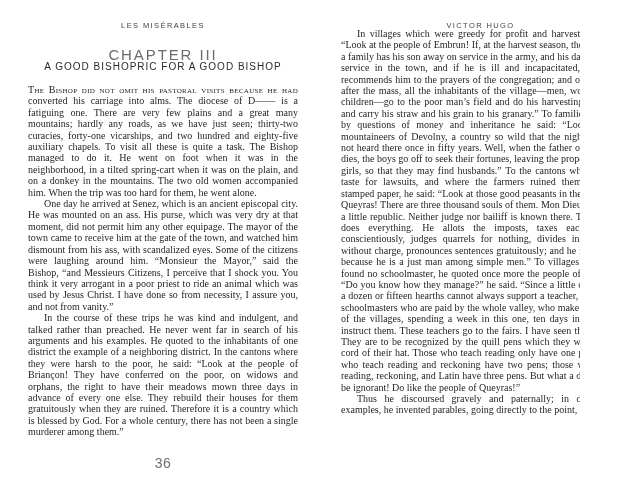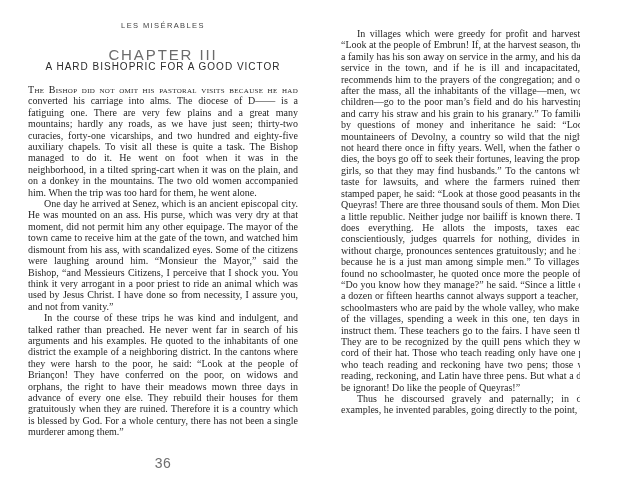--- a/index.html
+++ b/index.html
@@ -93,32 +93,33 @@
   }
 </style>
 </head>
 <body>
 
 <div class="spread">
 
   <div class="page page-left">
     <div class="running-head">LES MISÉRABLES</div>
     <div class="chapter-number">CHAPTER III</div>
-    <div class="chapter-title">A HARD BISHOPRIC FOR A GOOD VICTOR</div>
+    <div class="chapter-title">A GOOD BISHOPRIC FOR A GOOD BISHOP</div>
 
     <div class="body-block">
       <p class="para no-indent"><span class="lead-caps">The Bishop did not omit his pastoral visits because he had</span><span> converted his carriage into alms. The diocese of D—— is a fatiguing one. There are very few plains and a great many mountains; hardly any roads, as we have just seen; thirty-two curacies, forty-one vicarships, and two hundred and eighty-five auxiliary chapels. To visit all these is quite a task. The Bishop managed to do it. He went on foot when it was in the neighborhood, in a tilted spring-cart when it was on the plain, and on a donkey in the mountains. The two old women accompanied him. When the trip was too hard for them, he went alone.</span></p>
       <p class="para">One day he arrived at Senez, which is an ancient episcopal city. He was mounted on an ass. His purse, which was very dry at that moment, did not permit him any other equipage. The mayor of the town came to receive him at the gate of the town, and watched him dismount from his ass, with scandalized eyes. Some of the citizens were laughing around him. “Monsieur the Mayor,” said the Bishop, “and Messieurs Citizens, I perceive that I shock you. You think it very arrogant in a poor priest to ride an animal which was used by Jesus Christ. I have done so from necessity, I assure you, and not from vanity.”</p>
       <p class="para">In the course of these trips he was kind and indulgent, and talked rather than preached. He never went far in search of his arguments and his examples. He quoted to the inhabitants of one district the example of a neighboring district. In the cantons where they were harsh to the poor, he said: “Look at the people of Briançon! They have conferred on the poor, on widows and orphans, the right to have their meadows mown three days in advance of every one else. They rebuild their houses for them gratuitously when they are ruined. Therefore it is a country which is blessed by God. For a whole century, there has not been a single murderer among them.”</p>
     </div>
 
     <div class="page-number">36</div>
   </div>
 
   <div class="page page-right">
+    <div class="running-head">VICTOR HUGO</div>
 
     <div class="body-block">
       <p class="para">In villages which were greedy for profit and harvest, he said: “Look at the people of Embrun! If, at the harvest season, the father of a family has his son away on service in the army, and his daughters at service in the town, and if he is ill and incapacitated, the curé recommends him to the prayers of the congregation; and on Sunday, after the mass, all the inhabitants of the village—men, women, and children—go to the poor man’s field and do his harvesting for him, and carry his straw and his grain to his granary.” To families divided by questions of money and inheritance he said: “Look at the mountaineers of Devolny, a country so wild that the nightingale is not heard there once in fifty years. Well, when the father of a family dies, the boys go off to seek their fortunes, leaving the property to the girls, so that they may find husbands.” To the cantons which had a taste for lawsuits, and where the farmers ruined themselves in stamped paper, he said: “Look at those good peasants in the valley of Queyras! There are three thousand souls of them. Mon Dieu! it is like a little republic. Neither judge nor bailiff is known there. The mayor does everything. He allots the imposts, taxes each person conscientiously, judges quarrels for nothing, divides inheritances without charge, pronounces sentences gratuitously; and he is obeyed, because he is a just man among simple men.” To villages where he found no schoolmaster, he quoted once more the people of Queyras: “Do you know how they manage?” he said. “Since a little country of a dozen or fifteen hearths cannot always support a teacher, they have schoolmasters who are paid by the whole valley, who make the round of the villages, spending a week in this one, ten days in that, and instruct them. These teachers go to the fairs. I have seen them there. They are to be recognized by the quill pens which they wear in the cord of their hat. Those who teach reading only have one pen; those who teach reading and reckoning have two pens; those who teach reading, reckoning, and Latin have three pens. But what a disgrace to be ignorant! Do like the people of Queyras!”</p>
       <p class="para">Thus he discoursed gravely and paternally; in default of examples, he invented parables, going directly to the point, with</p>
     </div>
 
   </div>
 
 </div>
 

